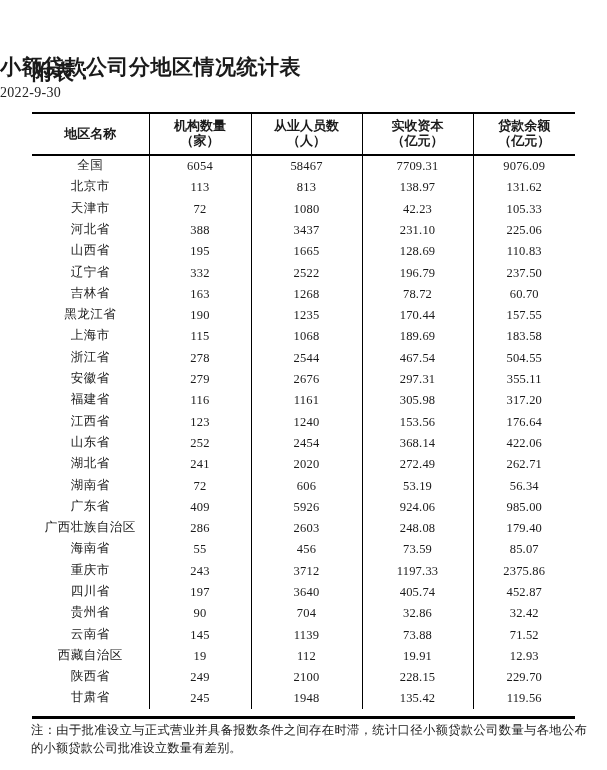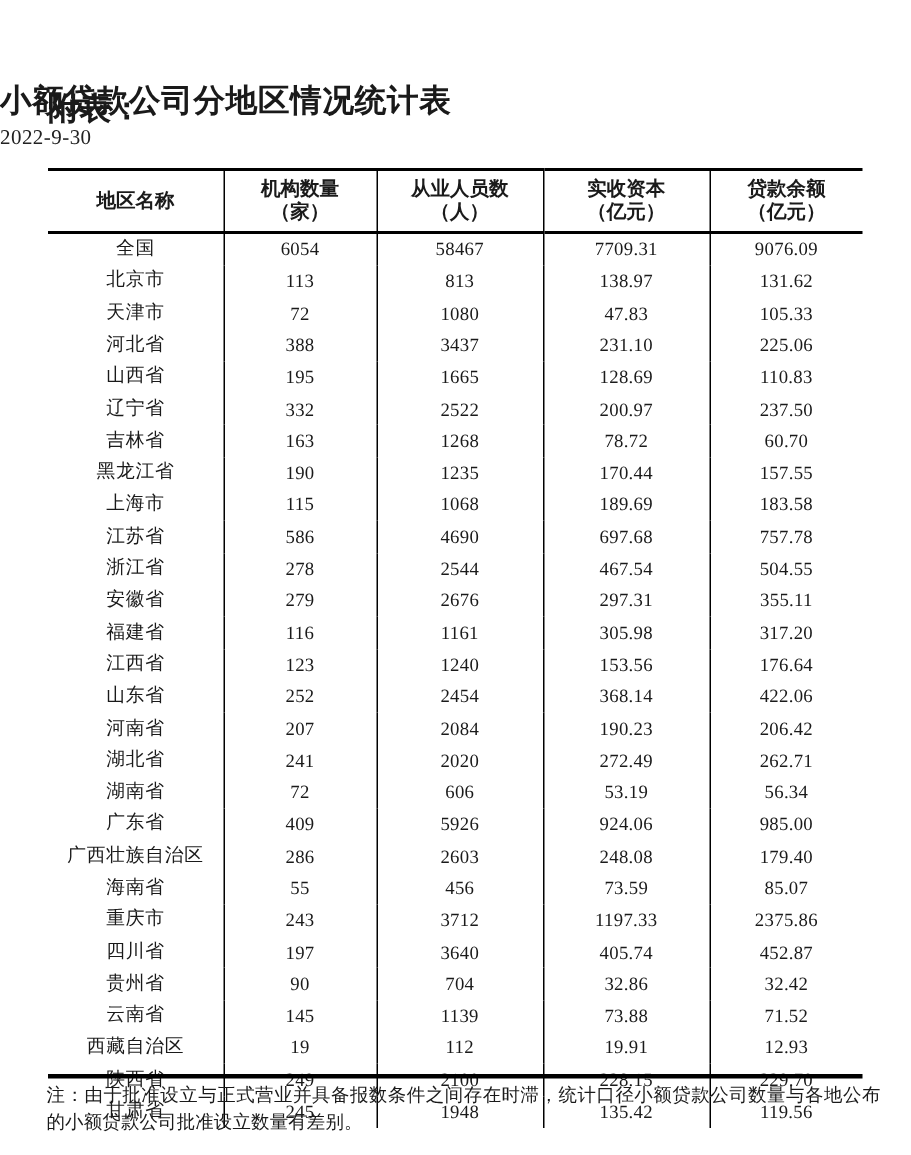--- a/index.html
+++ b/index.html
@@ -196,42 +196,42 @@
             <td>北京市</td>
             <td>113</td>
             <td>813</td>
             <td>138.97</td>
             <td>131.62</td>
           </tr>
           <tr>
             <td>天津市</td>
             <td>72</td>
             <td>1080</td>
-            <td>47.83</td>
+            <td>42.23</td>
             <td>105.33</td>
           </tr>
           <tr>
             <td>河北省</td>
             <td>388</td>
             <td>3437</td>
             <td>231.10</td>
             <td>225.06</td>
           </tr>
           <tr>
             <td>山西省</td>
             <td>195</td>
             <td>1665</td>
             <td>128.69</td>
             <td>110.83</td>
           </tr>
           <tr>
             <td>辽宁省</td>
             <td>332</td>
             <td>2522</td>
-            <td>200.97</td>
+            <td>196.79</td>
             <td>237.50</td>
           </tr>
           <tr>
             <td>吉林省</td>
             <td>163</td>
             <td>1268</td>
             <td>78.72</td>
             <td>60.70</td>
           </tr>
           <tr>
@@ -242,27 +242,20 @@
             <td>157.55</td>
           </tr>
           <tr>
             <td>上海市</td>
             <td>115</td>
             <td>1068</td>
             <td>189.69</td>
             <td>183.58</td>
           </tr>
           <tr>
-            <td>江苏省</td>
-            <td>586</td>
-            <td>4690</td>
-            <td>697.68</td>
-            <td>757.78</td>
-          </tr>
-          <tr>
             <td>浙江省</td>
             <td>278</td>
             <td>2544</td>
             <td>467.54</td>
             <td>504.55</td>
           </tr>
           <tr>
             <td>安徽省</td>
             <td>279</td>
             <td>2676</td>
@@ -284,27 +277,20 @@
             <td>176.64</td>
           </tr>
           <tr>
             <td>山东省</td>
             <td>252</td>
             <td>2454</td>
             <td>368.14</td>
             <td>422.06</td>
           </tr>
           <tr>
-            <td>河南省</td>
-            <td>207</td>
-            <td>2084</td>
-            <td>190.23</td>
-            <td>206.42</td>
-          </tr>
-          <tr>
             <td>湖北省</td>
             <td>241</td>
             <td>2020</td>
             <td>272.49</td>
             <td>262.71</td>
           </tr>
           <tr>
             <td>湖南省</td>
             <td>72</td>
             <td>606</td>

